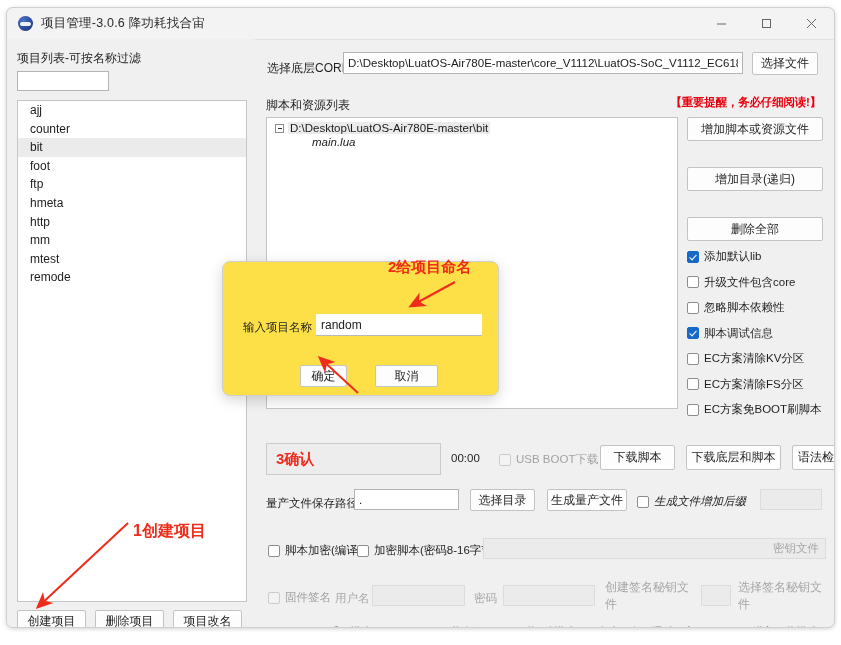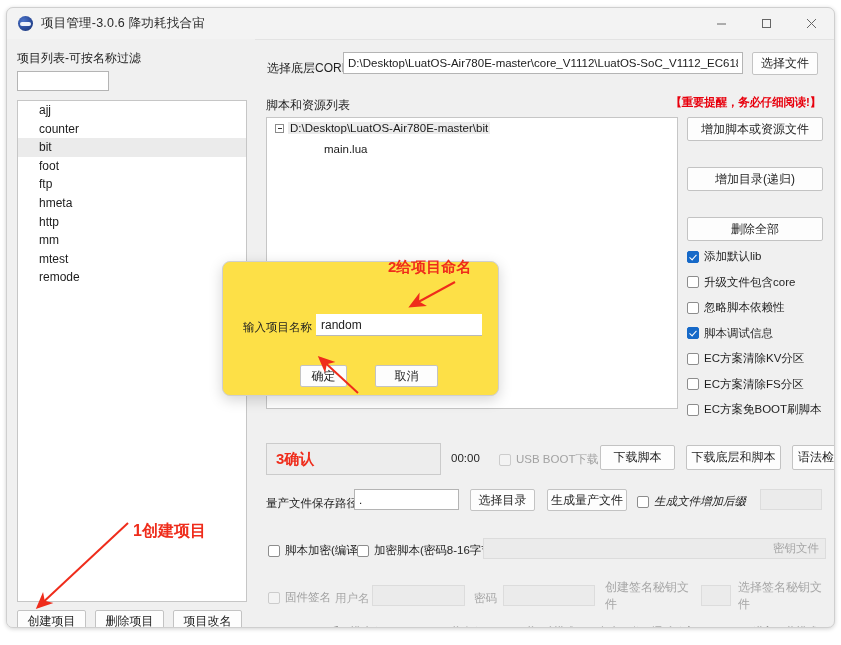--- a/index.html
+++ b/index.html
@@ -65,21 +65,21 @@
   .chk.dim{color:#a2a2a2;}
   .chk.dim .box{border-color:#cccccc;background:#f3f3f3;}
   
   .left-panel{position:absolute;left:0;top:31px;width:248px;height:588px;background:#f0f0f0;}
   .left-title{position:absolute;left:10px;top:11px;font-size:12px;color:#1f1f1f;}
   .filter-input{position:absolute;left:10px;top:32px;width:92px;height:20px;}
   .proj-list{
     position:absolute;left:10px;top:61px;width:228px;height:500px;
     background:#fff;border:1px solid #c6c6c6;overflow:hidden;
   }
-  .proj-item{height:18.6px;line-height:18.6px;padding-left:21px;font-size:12px;color:#1c1c1c;}
+  .proj-item{height:18.6px;line-height:18.6px;padding-left:12px;font-size:12px;color:#1c1c1c;}
   .proj-item.selected{background:#ebebeb;}
   .left-btn-row{position:absolute;left:10px;top:571px;display:flex;gap:9px;}
   .left-btn-row .btn{width:69px;height:23px;}
   
   .main{position:absolute;left:248px;top:31px;width:579px;height:588px;}
   .core-label{position:absolute;left:12px;top:21px;font-size:12px;}
   .core-input{position:absolute;left:88px;top:13px;width:400px;height:22px;line-height:20px;}
   .core-btn{position:absolute;left:497px;top:13px;width:66px;height:23px;}
   .sec-label{position:absolute;left:11px;top:58px;font-size:12px;}
   .warn-text{
@@ -92,21 +92,21 @@
   }
   .tree-root{display:flex;align-items:center;gap:4px;padding:4px 0 0 8px;font-size:11.5px;}
   .tree-toggle{
     width:9px;height:9px;box-sizing:border-box;border:1px solid #8c8c8c;background:#fff;
     position:relative;flex:none;
   }
   .tree-toggle:before{
     content:"";position:absolute;left:1.5px;top:3px;width:4px;height:1px;background:#333;
   }
   .tree-root-label{background:#ebebeb;padding:0 2px;}
-  .tree-child{padding-left:57px;margin-top:9px;font-size:11.5px;}
+  .tree-child{padding-left:45px;margin-top:2px;font-size:11.5px;font-style:italic;}
   .right-btns{position:absolute;left:432px;top:78px;width:136px;}
   .right-btns .btn{width:136px;height:24px;margin-bottom:26px;}
   .chk-col{position:absolute;left:432px;top:210px;display:flex;flex-direction:column;gap:10.5px;}
   
   .progress-box{
     position:absolute;left:11px;top:404px;width:175px;height:32px;
     background:#ededed;border:1px solid #cbcbcb;box-sizing:border-box;
   }
   .ann3{position:absolute;left:21px;top:411px;font-size:15px;color:#e8000d;font-weight:bold;}
   .timer{position:absolute;left:196px;top:413px;font-size:11.5px;color:#1f1f1f;}

